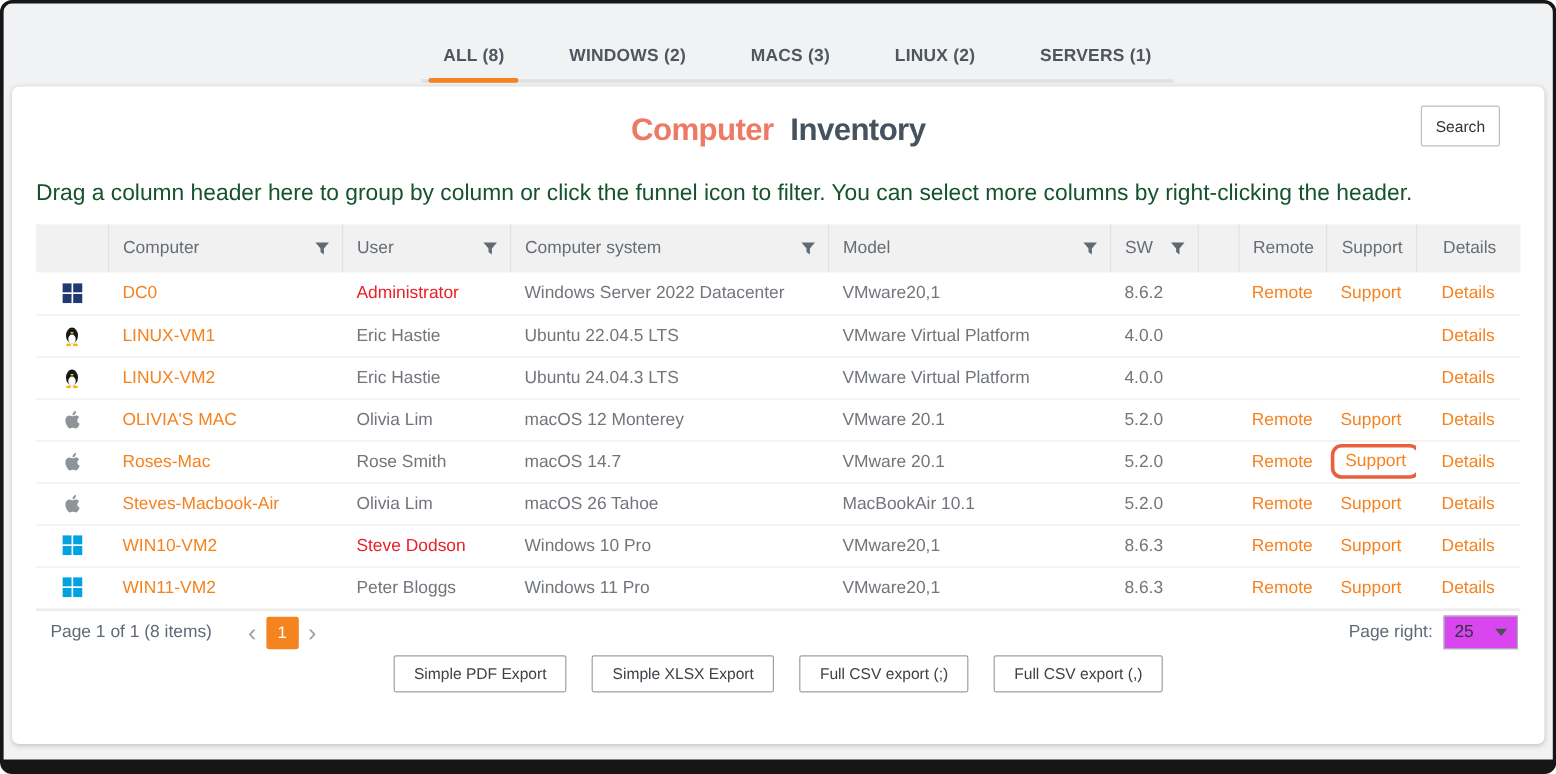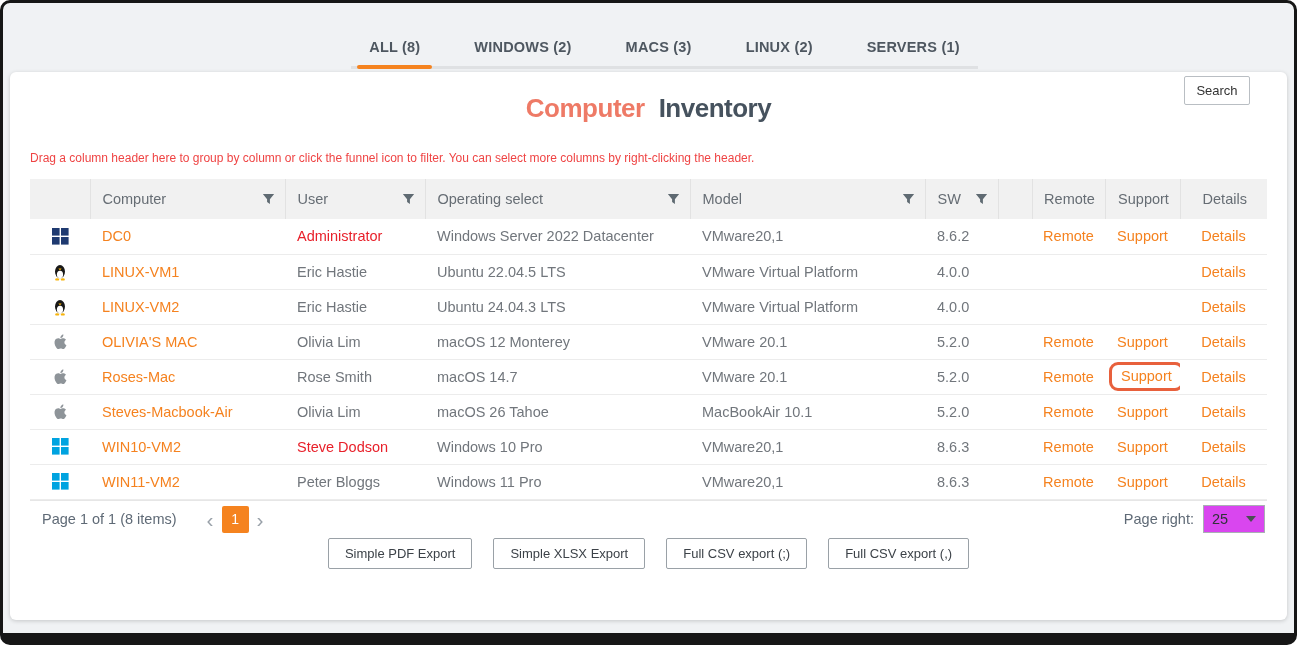--- a/index.html
+++ b/index.html
@@ -26,25 +26,25 @@
   
   .card{
     margin:3px 7px 0; height:548px; background:#fff; border-radius:6px;
     box-shadow:0 1px 4px rgba(0,0,0,.18); padding:0 20px; position:relative;
   }
   .title-row{padding-top:21px; text-align:center; height:55px; position:relative;}
   .title{font-size:26px; font-weight:bold; letter-spacing:-.5px;}
   .title .accent{color:var(--titleAccent);}
   .title .rest{color:var(--titleDark); margin-left:14px;}
   .search-btn{
-    position:absolute; right:17px; top:4px; width:66px; height:29px; background:#fff;
+    position:absolute; right:17px; top:16px; width:66px; height:34px; background:#fff;
     border:1px solid #b9bec3; border-radius:2px; font-size:13px; color:#333; cursor:pointer;
     font-family:"Liberation Sans", sans-serif;
   }
-  .hint{margin-top:24px; font-size:12px; color:#ef4444;}
+  .hint{margin-top:24px; font-size:19px; color:#14532d;}
   
   table{width:100%; border-collapse:collapse; table-layout:fixed; margin-top:14px; font-size:14.5px;}
   thead th{
     background:#f1f1f1; height:40px; font-weight:normal; color:#666d74; text-align:left;
     border-left:1px solid #e2e2e2; padding:0 10px 0 12px; cursor:pointer;
   }
   thead th:first-child{border-left:none;}
   .th-inner{display:flex; align-items:center; justify-content:space-between;}
   .th-inner.center{justify-content:center;}
   .funnel{width:13px; height:13px; flex:0 0 auto; cursor:pointer;}
@@ -139,21 +139,21 @@
           <th>
             <div class="th-inner">
                 <span>User</span>
               <svg class="funnel" viewBox="0 0 12 12">
                   <path d="M0.8 1h10.4L7.3 5.7v4.5L4.7 8.3V5.7z" fill="#5f6a72"></path>
                 </svg>
               </div>
           </th>
           <th>
             <div class="th-inner">
-                <span>Operating select</span>
+                <span>Computer system</span>
               <svg class="funnel" viewBox="0 0 12 12">
                   <path d="M0.8 1h10.4L7.3 5.7v4.5L4.7 8.3V5.7z" fill="#5f6a72"></path>
                 </svg>
               </div>
           </th>
           <th>
             <div class="th-inner">
                 <span>Model</span>
               <svg class="funnel" viewBox="0 0 12 12">
                   <path d="M0.8 1h10.4L7.3 5.7v4.5L4.7 8.3V5.7z" fill="#5f6a72"></path>

